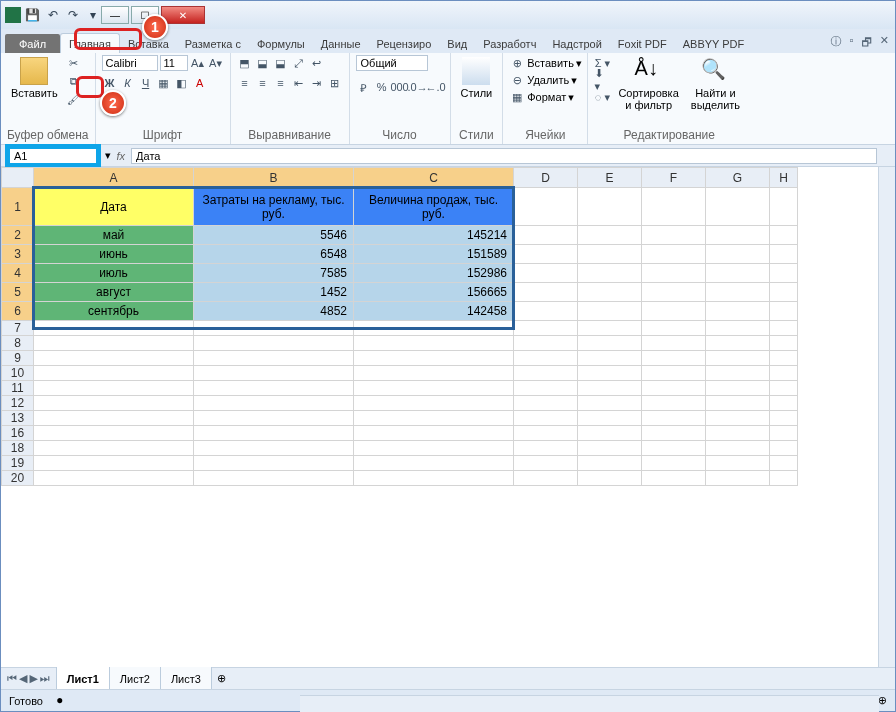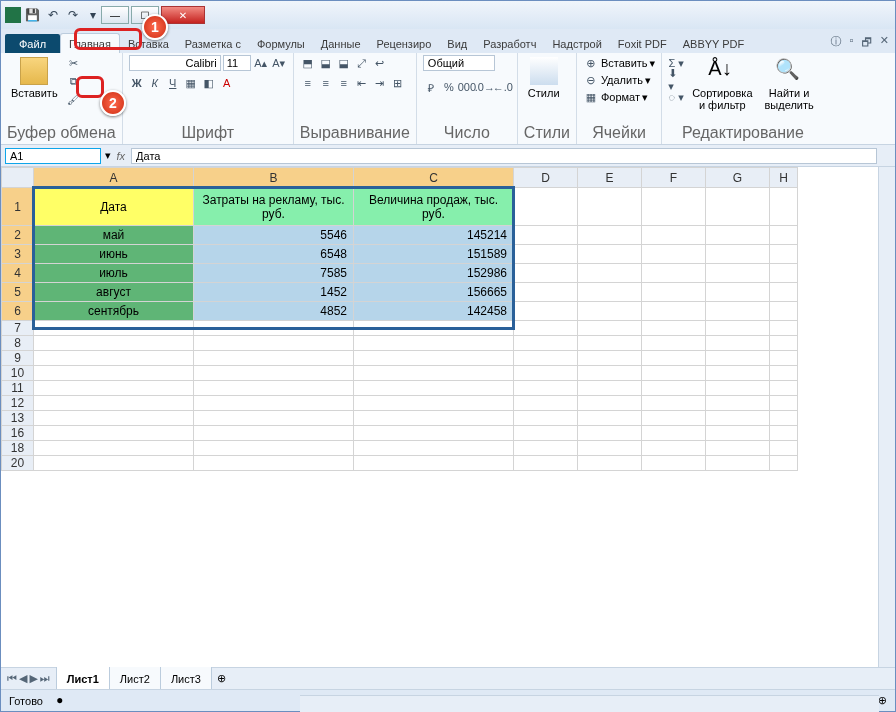--- a/index.html
+++ b/index.html
@@ -7,55 +7,55 @@
 .window { border: 1px solid #6b8ebf; width: 896px; height: 712px; display: flex; flex-direction: column; background: #dfe9f5; }
 .titlebar { height: 28px; background: linear-gradient(#f0f5fb, #d9e6f4); display: flex; align-items: center; padding: 0 4px; font-size: 12px; }
 .titlebar .qat { display: flex; align-items: center; gap: 4px; }
 .titlebar .qat .xl-icon { width: 16px; height: 16px; background: #217346; display: inline-block; }
 .titlebar .qat span { width: 16px; height: 16px; display: inline-flex; align-items: center; justify-content: center; color: #345; }
 .titlebar .title { flex: 1; text-align: center; color: #333; }
 .titlebar .winbtns { display: flex; gap: 2px; }
 .titlebar .winbtns div { width: 28px; height: 18px; border: 1px solid #8aa; background: linear-gradient(#fefefe,#dce6f0); display: flex; align-items: center; justify-content: center; font-size: 10px; }
 .titlebar .winbtns .close { background: linear-gradient(#f28b82,#c5221f); color: #fff; border-color: #a33; width: 44px; }
 .tabs { height: 24px; background: #dfe9f5; display: flex; align-items: flex-end; padding-left: 4px; font-size: 11px; gap: 0; }
-.tab-file { background: #0c4a6e; color: #fff; padding: 4px 14px 3px; border-radius: 2px 2px 0 0; }
+.tab-file { background: #737373; color: #fff; padding: 4px 14px 3px; border-radius: 2px 2px 0 0; }
 .tab { padding: 4px 8px 3px; color: #3b3b3b; cursor: pointer; }
 .tab.active { background: #f7fafd; border: 1px solid #bcd; border-bottom: none; border-radius: 3px 3px 0 0; }
 .tabs .right-icons { margin-left: auto; display: flex; gap: 8px; padding-right: 6px; color: #567; }
 .ribbon { height: 92px; background: #f7fafd; border-bottom: 1px solid #c7d4e2; display: flex; font-size: 11px; }
 .ribbon-group { border-right: 1px solid #d3dde8; padding: 2px 6px 0; display: flex; flex-direction: column; justify-content: space-between; }
 .ribbon-group .grp-body { display: flex; align-items: flex-start; gap: 4px; flex: 1; }
-.ribbon-group .grp-label { text-align: center; font-size: 16px; color: #666; padding: 1px 0 2px; }
+.ribbon-group .grp-label { text-align: center; font-size: 12px; color: #666; padding: 1px 0 2px; }
 .big-btn { display: flex; flex-direction: column; align-items: center; gap: 2px; padding: 2px 4px; }
 .big-btn .ic { width: 28px; height: 28px; display: inline-block; }
 .small-row { display: flex; align-items: center; gap: 2px; }
 .sm-ic { width: 16px; height: 16px; display: inline-flex; align-items: center; justify-content: center; color: #456; }
 .font-box, .size-box { border: 1px solid #b7c6d6; background: #fff; font-size: 11px; padding: 1px 3px; }
-.font-box { width: 92px; text-align: right; }
+.font-box { width: 56px; }
 .size-box { width: 28px; }
 .col { display: flex; flex-direction: column; gap: 2px; }
 .number-box { border: 1px solid #b7c6d6; background: #fff; padding: 1px 4px; width: 72px; }
 .namebox-row { height: 22px; background: #e7eef7; border-bottom: 1px solid #c7d4e2; display: flex; align-items: center; font-size: 11px; }
-.namebox { width: 96px; border: 1px solid #0ea5e9; background: #fff; margin: 0 4px; padding: 1px 4px; }
+.namebox { width: 96px; border: 5px solid #0ea5e9; background: #fff; margin: 0 4px; padding: 1px 4px; }
 .fx { padding: 0 6px; font-style: italic; color: #666; }
 .formula-bar { flex: 1; border: 1px solid #b7c6d6; background: #fff; padding: 1px 4px; margin-right: 18px; }
 .grid-area { flex: 1; position: relative; background: #fff; overflow: hidden; }
 table.sheet { border-collapse: collapse; background: #fff; }
 table.sheet th, table.sheet td { border: 1px solid #d4d4d4; font-size: 12px; }
 table.sheet th { background: #e8eef6; font-weight: normal; color: #333; }
 .col-hdr th { height: 20px; }
 .row-hdr { width: 32px; text-align: center; background: #e8eef6; }
 .col-A { width: 160px; }
 .col-B { width: 160px; }
 .col-C { width: 160px; }
 .col-narrow { width: 64px; }
 .sel-col th.selhdr { background: #f7d08a; }
 .sel-row th.selhdr { background: #f7d08a; }
 .hdr-cell { background: #ffff66; text-align: center; padding: 4px; }
-.hdr-cell-green { background: #86efac; text-align: center; padding: 4px; }
+.hdr-cell-green { background: #3b82f6; text-align: center; padding: 4px; }
 .month-cell { background: #5fb576; text-align: center; padding: 2px; }
 .num-cell { background: #b6d5ea; text-align: right; padding: 2px 6px; }
 .sel-border { outline: 3px solid #2a6099; outline-offset: -1px; }
 .sheet-tabs { height: 22px; background: #e7eef7; display: flex; align-items: center; font-size: 11px; border-top: 1px solid #c7d4e2; }
 .sheet-nav { display: flex; gap: 2px; padding: 0 6px; color: #567; }
 .sheet-tab { padding: 14px 10px; border: 1px solid #bcd; border-bottom: none; background: #f7fafd; margin-right: -1px; }
 .sheet-tab.active { background: #fff; font-weight: bold; }
 .status-bar { height: 22px; background: #dfe9f5; display: flex; align-items: center; font-size: 11px; padding: 0 8px; gap: 14px; border-top: 1px solid #c7d4e2; }
 .status-bar .spacer { flex: 1; }
 .zoom { display: flex; align-items: center; gap: 4px; }
@@ -405,20 +405,31 @@
             <td></td>
             <td></td>
             <td></td>
             <td></td>
             <td></td>
             <td></td>
             <td></td>
             <td></td>
           </tr>
       <tr>
+            <th class="row-hdr">19</th>
+            <td></td>
+            <td></td>
+            <td></td>
+            <td></td>
+            <td></td>
+            <td></td>
+            <td></td>
+            <td></td>
+          </tr>
+      <tr>
             <th class="row-hdr">20</th>
             <td></td>
             <td></td>
             <td></td>
             <td></td>
             <td></td>
             <td></td>
             <td></td>
             <td></td>
           </tr>

